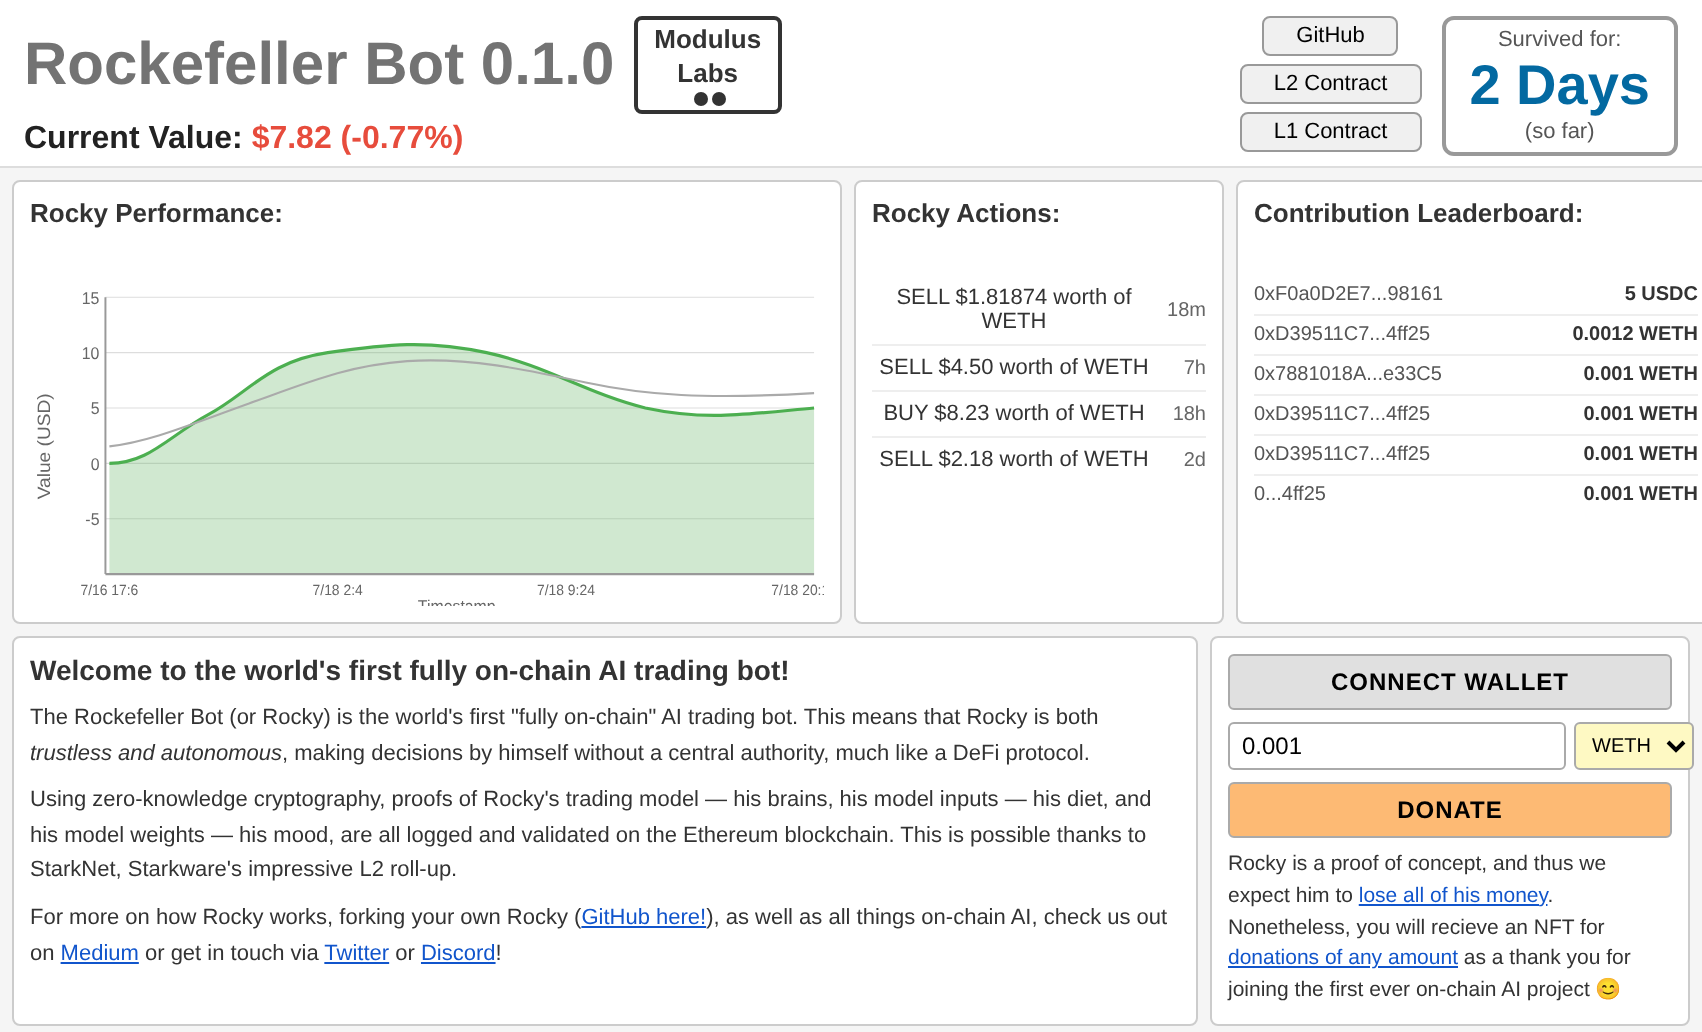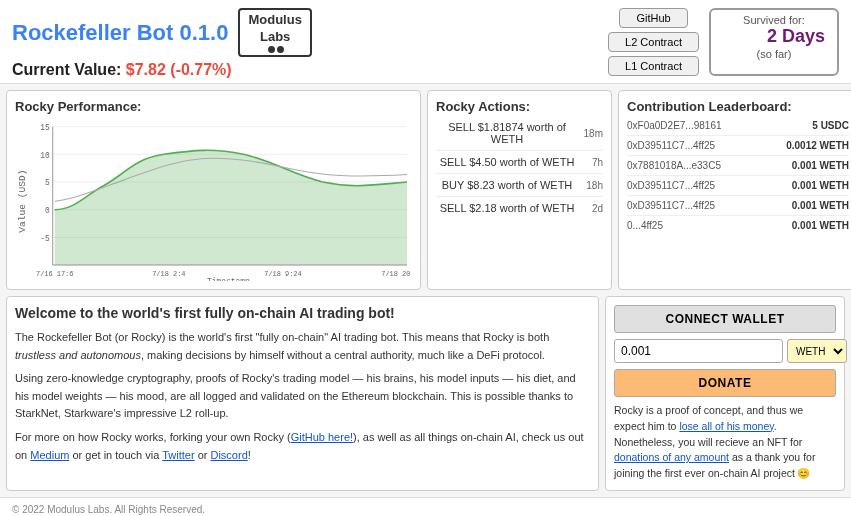--- a/index.html
+++ b/index.html
@@ -17,23 +17,23 @@
       display: flex;
       align-items: flex-start;
       justify-content: space-between;
       padding: 8px 12px 4px 12px;
       background: #fff;
       border-bottom: 1px solid #ddd;
     }
     .header-left { display: flex; flex-direction: column; }
     .title-row { display: flex; align-items: center; gap: 10px; }
     .title-text {
-      font-size: 22px;
-      font-weight: bold;
-      color: #3b82f6;
+      font-size: 30px;
+      font-weight: bold;
+      color: #737373;
     }
     .modulus-badge {
       border: 2px solid #333;
       border-radius: 4px;
       padding: 2px 8px;
       font-size: 13px;
       font-weight: bold;
       color: #333;
       display: flex;
       align-items: center;
@@ -67,25 +67,24 @@
     .survived-box {
       border: 2px solid #999;
       border-radius: 6px;
       padding: 4px 12px;
       text-align: center;
       font-size: 11px;
       color: #555;
       min-width: 90px;
     }
     .survived-days {
-      font-size: 18px;
-      font-weight: bold;
-      color: #701a75;
+      font-size: 28px;
+      font-weight: bold;
+      color: #0369a1;
       line-height: 1.2;
-      margin-left: 44px;
     }
 
     
     .main-grid {
       display: grid;
       grid-template-columns: 415px 185px 240px;
       gap: 6px;
       padding: 6px;
       background: #f5f5f5;
     }
@@ -93,21 +92,21 @@
     
     .card {
       background: #fff;
       border: 1px solid #ccc;
       border-radius: 4px;
       padding: 8px;
     }
     .card-title {
       font-weight: bold;
       font-size: 13px;
-      margin-bottom: 2px;
+      margin-bottom: 24px;
     }
 
     
     .actions-card { }
     .action-row {
       display: flex;
       justify-content: space-between;
       align-items: center;
       padding: 5px 0;
       border-bottom: 1px solid #eee;
@@ -215,21 +214,20 @@
       color: #888;
       border-top: 1px solid #ddd;
       background: #fff;
     }
 
     
     .chart-container {
       position: relative;
       width: 100%;
       height: 165px;
-      font-family: Liberation Mono, monospace;
     }
     .chart-svg {
       width: 100%;
       height: 100%;
     }
   </style>
 </head>
 <body>
 
 <div class="header">

